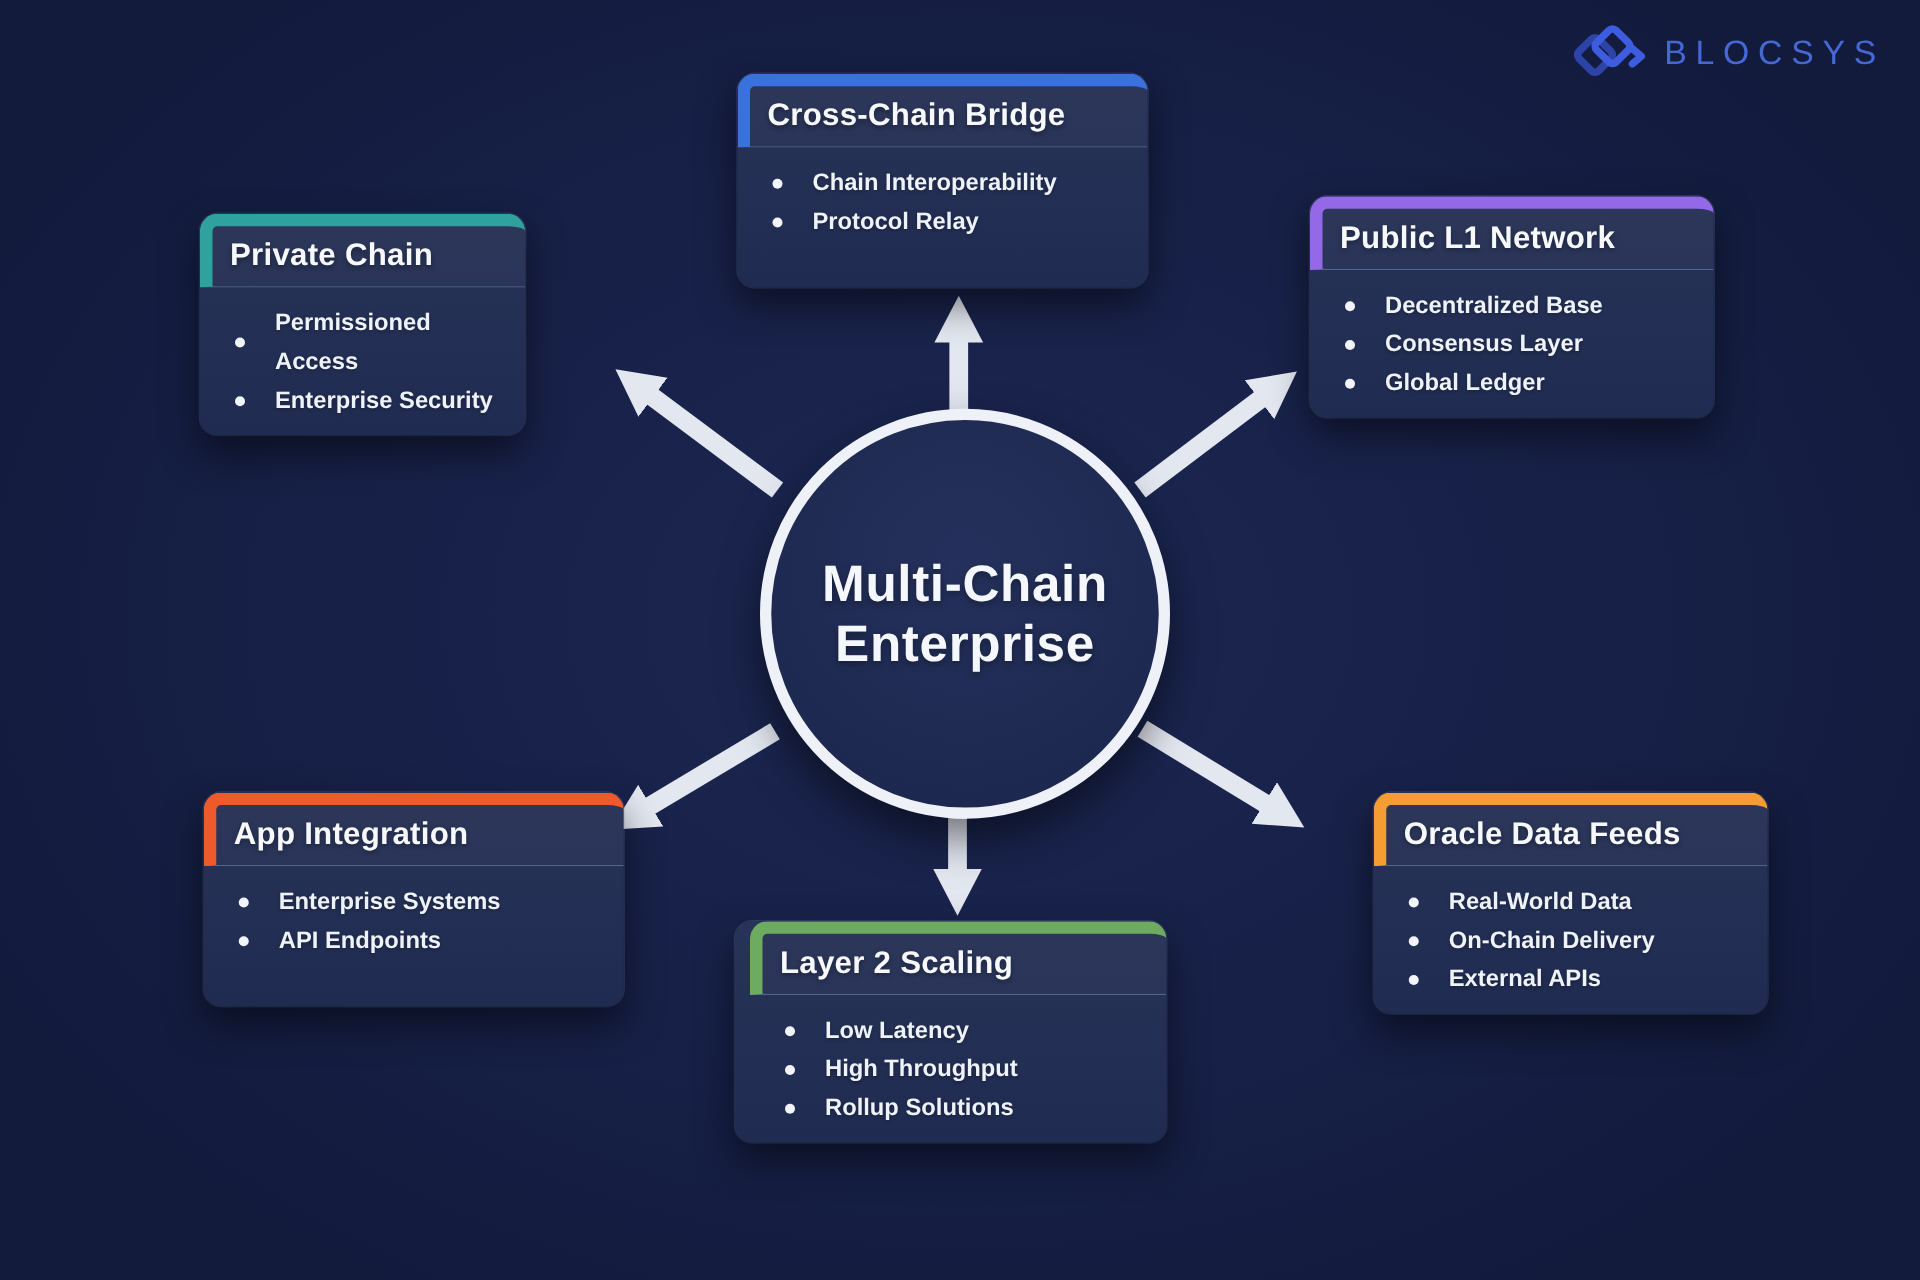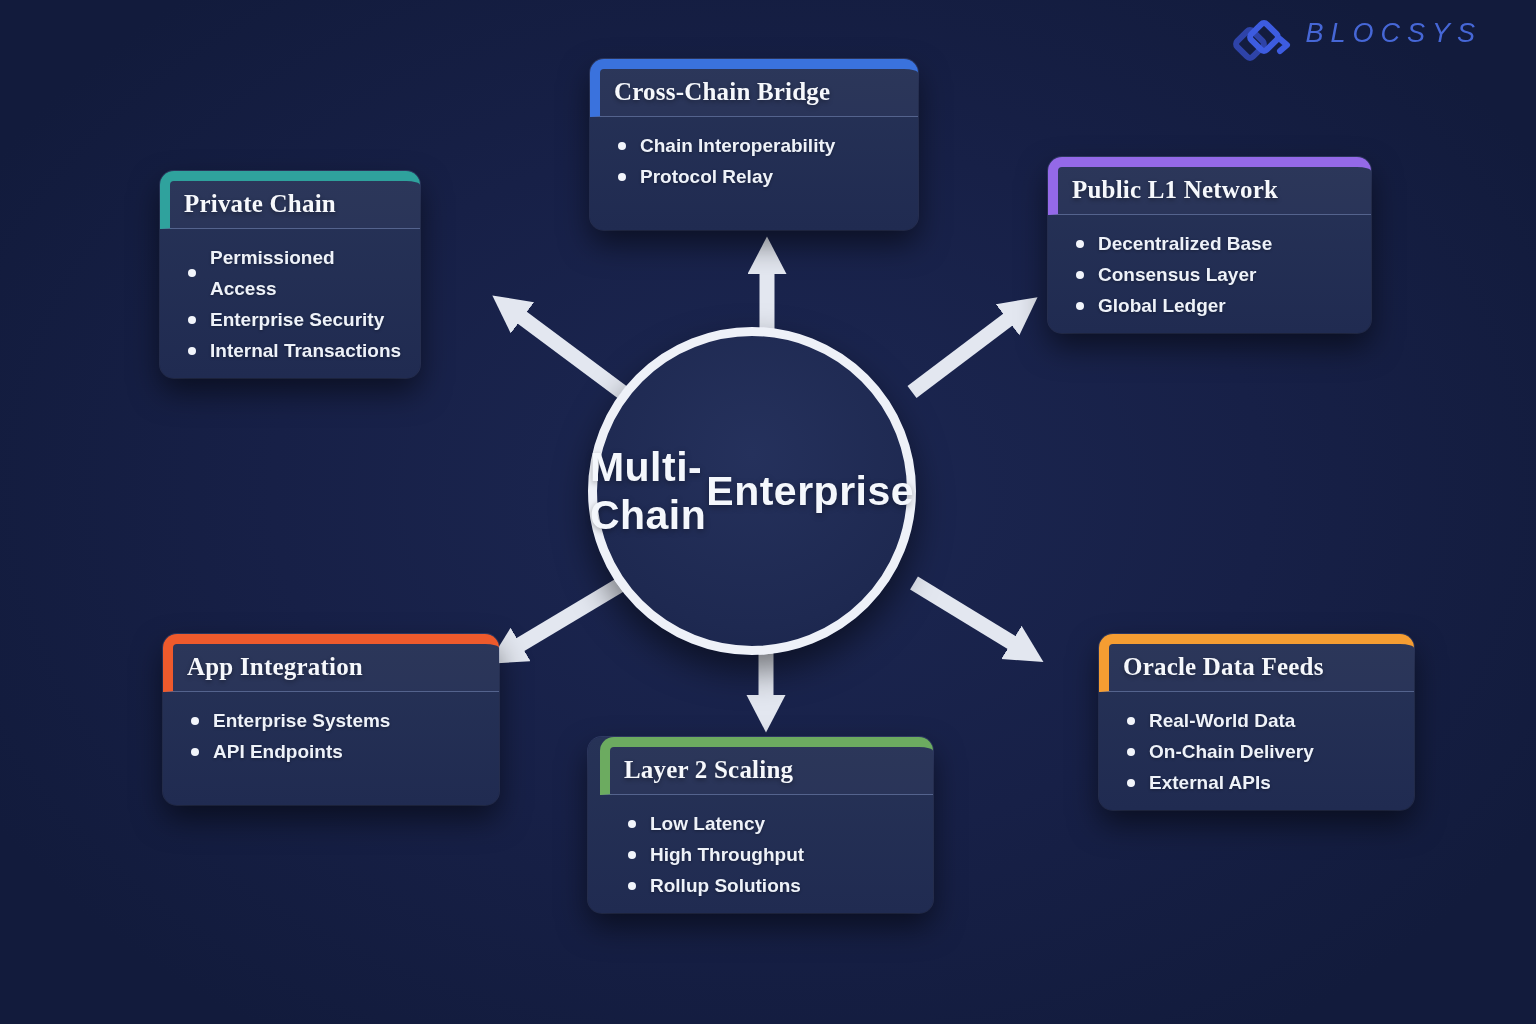--- a/index.html
+++ b/index.html
@@ -7,67 +7,66 @@
     width:1536px;height:1024px;overflow:hidden;
     font-family:"Liberation Sans","DejaVu Sans",sans-serif;
     background:#131c3e;
   }
   .canvas{
     position:relative;width:1536px;height:1024px;
     background:radial-gradient(ellipse 900px 650px at 50% 48%, #1c2752 0%, #172047 55%, #121b3c 100%);
   }
 
   
-  .logo{position:absolute;top:18px;right:54px;display:flex;align-items:flex-start;gap:10px;font-style:italic;}
+  .logo{position:absolute;top:18px;right:28px;display:flex;align-items:center;gap:10px;}
   .logo-text{
     font-size:27px;font-weight:500;letter-spacing:7px;color:#4667d6;
   }
 
   
   .arrows{position:absolute;left:0;top:0;z-index:1;}
 
   
   .hub{
-    position:absolute;left:588px;top:327px;width:328px;height:328px;z-index:2;
+    position:absolute;left:608px;top:327px;width:328px;height:328px;z-index:2;
     border-radius:50%;
     border:9px solid #eef1f8;
     box-sizing:border-box;
     background:radial-gradient(circle at 50% 38%, #25315c 0%, #1e2951 70%, #1a244a 100%);
     box-shadow:0 16px 34px rgba(0,0,0,.5);
-    display:flex;flex-direction:row;align-items:center;justify-content:center;
+    display:flex;flex-direction:column;align-items:center;justify-content:center;
   }
   .hub-line{
     color:#f4f7fc;font-size:41px;font-weight:700;line-height:1.18;letter-spacing:.5px;
     text-shadow:0 2px 6px rgba(0,0,0,.35);
   }
 
   
   .card{
     position:absolute;z-index:3;border-radius:14px;box-sizing:border-box;
     background:linear-gradient(180deg,#273357 0%, #202b51 100%);
     box-shadow:0 14px 30px rgba(0,0,0,.5), 0 0 0 1px rgba(140,160,215,.22);
   }
   .card-header{
     border-top:10px solid var(--accent);
     border-left:10px solid var(--accent);
     border-radius:14px 14px 0 0;
     border-bottom:1px solid rgba(150,170,220,.40);
     padding:9px 18px 10px 14px;
     background:rgba(255,255,255,.025);
-    font-family:Liberation Serif, serif;
   }
   .card-title{
     margin:0;color:#f6f8fc;font-size:25px;font-weight:700;letter-spacing:.2px;
     text-shadow:0 2px 4px rgba(0,0,0,.35);
   }
   .card-list{
     list-style:none;margin:0;padding:13px 16px 12px 28px;
   }
   .card-list li{
-    display:flex;align-items:center;gap:14px;
+    display:flex;align-items:center;gap:24px;
     color:#eef2f9;font-size:19px;font-weight:600;line-height:31px;
     text-shadow:0 1px 3px rgba(0,0,0,.3);
   }
   .dot{width:8px;height:8px;border-radius:50%;background:#f2f5fb;flex:0 0 auto;}
 
   
   .card.cross{left:590px;top:59px;width:328px;min-height:171px;}
   .card.private{left:160px;top:157px;width:260px;min-height:173px;margin-top:14px;}
   .card.public{left:1048px;top:157px;width:323px;min-height:174px;}
   .card.app{left:163px;top:634px;width:336px;min-height:171px;}
@@ -133,24 +132,20 @@
     </header>
     <ul class="card-list">
       <li>
           <span class="dot"></span>
           <span>Permissioned Access</span>
         </li>
       <li>
           <span class="dot"></span>
           <span>Enterprise Security</span>
         </li>
-      <li>
-          <span class="dot"></span>
-          <span>Internal Transactions</span>
-        </li>
     </ul>
   </section>
 
   <section class="card public" style="--accent: #9469e8;">
     <header class="card-header">
       <h3 class="card-title">Public L1 Network</h3>
     </header>
     <ul class="card-list">
       <li>
           <span class="dot"></span>

